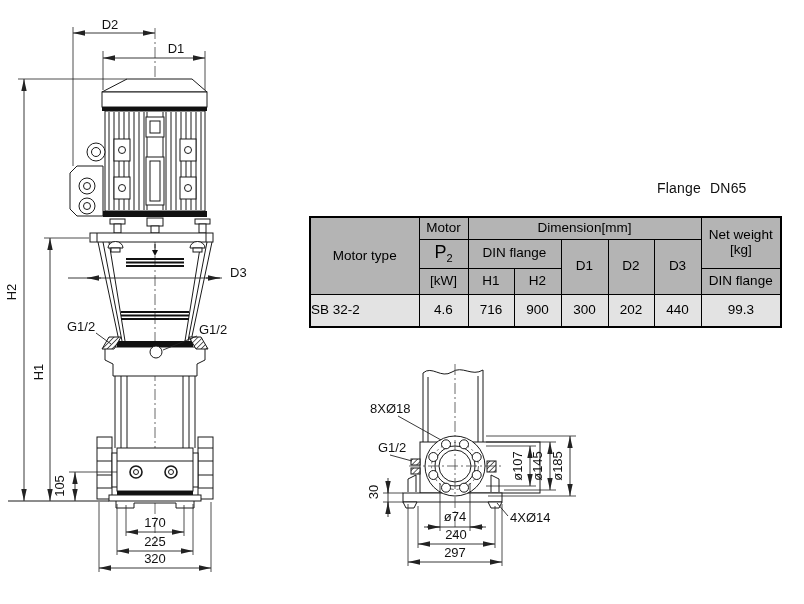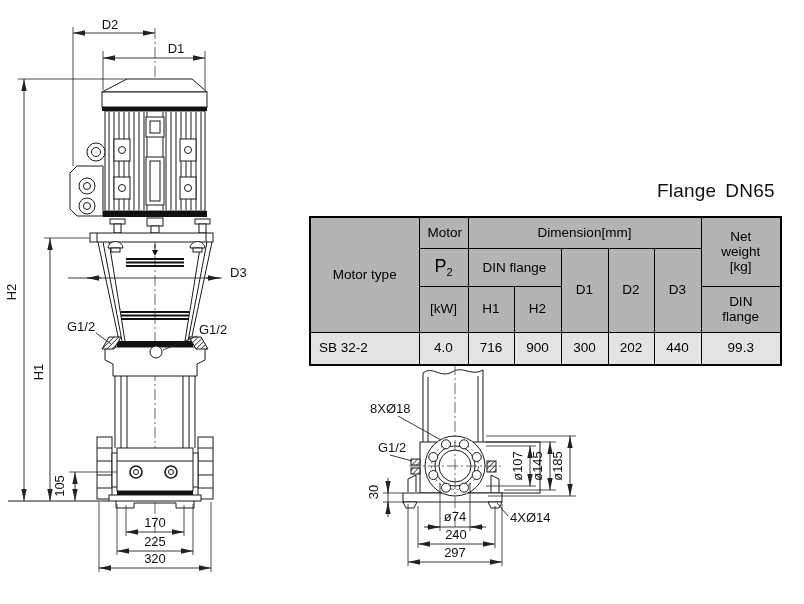--- a/index.html
+++ b/index.html
@@ -7,27 +7,27 @@
           font-family:"Liberation Sans", sans-serif;color:#111;border-radius:7px;}
   svg{position:absolute;left:0;top:0;}
   .ln{fill:none;stroke:#1a1a1a;stroke-width:1;}
   .lnw{fill:#fff;stroke:#1a1a1a;stroke-width:1;}
   .thk{fill:#111;stroke:none;}
   .cl{fill:none;stroke:#444;stroke-width:0.8;stroke-dasharray:11 3 2 3;}
   .dim{fill:none;stroke:#222;stroke-width:0.9;}
   .ext{fill:none;stroke:#222;stroke-width:0.8;}
   text.dlbl{font:13px "Liberation Sans", sans-serif;fill:#111;}
   
-  .flange-note{position:absolute;left:657px;top:181px;font-size:19px;line-height:1.05;
+  .flange-note{position:absolute;left:657px;top:181px;font-size:14px;line-height:1.05;
                letter-spacing:0.2px;white-space:nowrap;}
   .flange-note .gap{margin-left:9px;}
   
   table.spec{position:absolute;left:309px;top:216px;border-collapse:collapse;table-layout:fixed;
              width:471px;font-size:13.5px;line-height:1.05;text-align:center;color:#000;}
-  table.spec td{border:1px solid #000;padding:8px;vertical-align:middle;overflow:hidden;}
+  table.spec td{border:1px solid #000;padding:0;vertical-align:middle;overflow:hidden;}
   table.spec{border:2px solid #000;}
   td.hdr{background:#b4b4b4;}
   td.val{background:#e3e3e3;}
   td.pt-name{text-align:left;padding-left:9px;}
   td.dcol{vertical-align:bottom;padding-bottom:5px;}
   .psym{font-size:18px;}
   .psub{font-size:11px;}
   .nw{line-height:1.1;}
 </style>
 </head>
@@ -282,21 +282,21 @@
     <td class="hdr dcol" rowspan="2">D3</td>
   </tr>
   <tr style="height:26px">
     <td class="hdr">[kW]</td>
     <td class="hdr">H1</td>
     <td class="hdr">H2</td>
     <td class="hdr">DIN flange</td>
   </tr>
   <tr style="height:33px">
     <td class="val pt-name">SB 32-2</td>
-    <td class="val">4.0</td>
+    <td class="val">4.6</td>
     <td class="val">716</td>
     <td class="val">900</td>
     <td class="val">300</td>
     <td class="val">202</td>
     <td class="val">440</td>
     <td class="val">99.3</td>
   </tr>
 </tbody>
     </table>
 

